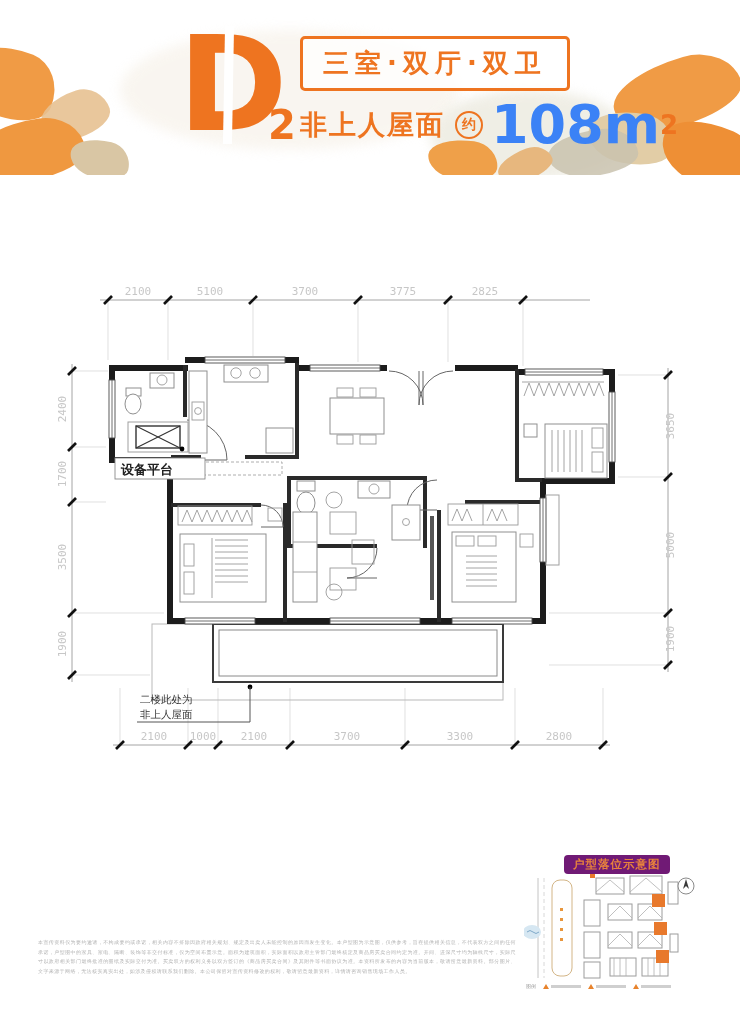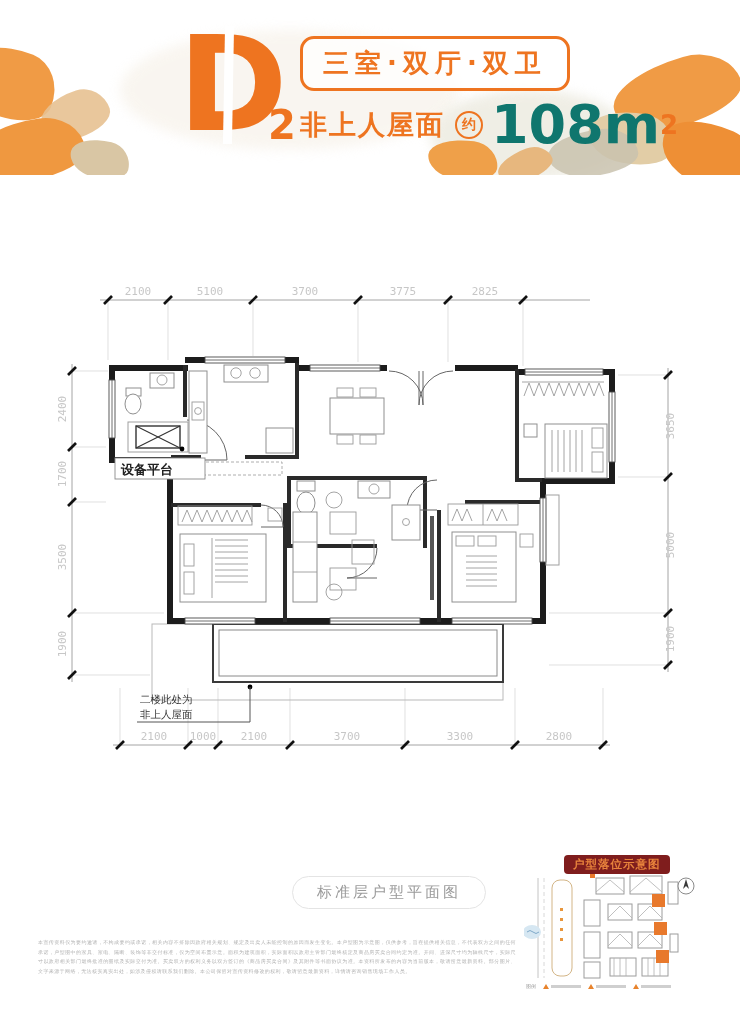--- a/index.html
+++ b/index.html
@@ -8,26 +8,26 @@
 
   
   #header{position:absolute;left:0;top:0;width:740px;height:175px;overflow:hidden;}
   .blob{position:absolute;border-radius:62% 38% 55% 45% / 48% 60% 40% 52%;}
   .wash{position:absolute;border-radius:50%;filter:blur(6px);}
   #d-letter{position:absolute;left:178px;top:18px;font-size:132px;line-height:1;
             font-weight:800;color:#ee7420;letter-spacing:-4px;}
   #d-gap{position:absolute;left:224px;top:26px;width:9px;height:118px;background:#fff;transform:rotate(1deg);}
   #d-sub{position:absolute;left:268px;top:102px;font-size:40px;font-weight:700;color:#ee7420;}
   #type-box{position:absolute;left:300px;top:36px;padding:7px 20px;border:3px solid #ee7420;
-            border-radius:14px;color:#ee7420;font-size:26px;font-weight:700;letter-spacing:6px;background:rgba(255,255,255,.75);}
+            border-radius:5px;color:#ee7420;font-size:26px;font-weight:700;letter-spacing:6px;background:rgba(255,255,255,.75);}
   #area-row{position:absolute;left:300px;top:96px;height:58px;display:flex;align-items:center;}
   #area-label{color:#ee7420;font-size:27px;font-weight:700;letter-spacing:2px;}
   #approx-badge{width:24px;height:24px;border:2px solid #ee7420;border-radius:50%;color:#ee7420;
                 font-size:14px;display:flex;align-items:center;justify-content:center;margin:0 8px 0 10px;font-weight:700;}
-  #area-value{color:#0f766e;font-size:54px;font-weight:800;line-height:1;}
+  #area-value{color:#3b82f6;font-size:54px;font-weight:800;line-height:1;}
   #area-exp{color:#ee7420;font-size:26px;font-weight:800;vertical-align:14px;}
 
   
   #plan-svg{position:absolute;left:0;top:255px;}
   text.dim{fill:#c7c7c7;font-size:11px;font-family:"DejaVu Sans Mono","Liberation Mono",monospace;}
   .ext{stroke:#d2d2d2;stroke-width:.7;}
   .dimline{stroke:#9a9a9a;stroke-width:.9;}
   .tick{stroke:#111;stroke-width:2.6;}
   .wall{fill:#1c1c1c;}
   .iwall{fill:#2a2a2a;}
@@ -39,21 +39,21 @@
   .thin{stroke:#9f9f9f;stroke-width:1;fill:none;}
   .note-txt{font-size:10.5px;fill:#333;}
   .label-txt{font-size:13px;fill:#222;font-weight:bold;}
 
   
   #caption{position:absolute;left:292px;top:876px;padding:6px 24px;border:1px solid #e4e4e4;
            border-radius:18px;color:#9a9a9a;font-size:15px;letter-spacing:3px;}
 
   
   #minimap{position:absolute;left:524px;top:850px;width:196px;height:150px;}
-  #minimap-title{position:absolute;left:40px;top:5px;background:#7f1d1d;color:#e8833c;
+  #minimap-title{position:absolute;left:40px;top:5px;background:#701a75;color:#e8833c;
                  font-size:11.5px;font-weight:700;padding:2px 9px;border-radius:4px;letter-spacing:1px;}
   #minimap-svg{position:absolute;left:0;top:24px;}
   #legend-row{position:absolute;left:2px;top:133px;display:flex;align-items:center;gap:7px;}
   #legend-label{font-size:5px;color:#9d9d9d;}
   .legend-item{display:flex;align-items:center;gap:2px;}
   .tri{width:0;height:0;border-left:3px solid transparent;border-right:3px solid transparent;
        border-bottom:5px solid #e8832c;}
   .legend-bar{width:30px;height:3px;background:#cfcfcf;}
 
   
@@ -345,21 +345,20 @@
 
     <g>
       <circle cx="250" cy="687" r="2.4" fill="#000"></circle>
       <line x1="250" y1="687" x2="250" y2="722" stroke="#555" stroke-width="1"></line>
       <line x1="137" y1="722" x2="250" y2="722" stroke="#555" stroke-width="1"></line>
       <text class="note-txt" x="140" y="703">二楼此处为</text>
       <text class="note-txt" x="140" y="718">非上人屋面</text>
     </g>
   </svg>
 
-  <div id="caption">标准层户型平面图</div>
 
   <div id="minimap">
     <div id="minimap-title">户型落位示意图</div>
     <svg id="minimap-svg" width="196" height="108" viewBox="0 0 196 108">
 
       <line x1="14" y1="4" x2="14" y2="104" stroke="#c4c4c4" stroke-width="1"></line>
       <line x1="20" y1="4" x2="20" y2="104" stroke="#d8d8d8" stroke-width="1" stroke-dasharray="4,3"></line>
       <rect x="28" y="6" width="20" height="96" rx="8" fill="#fff" stroke="#d3b586" stroke-width="1"></rect>
       <rect x="36" y="34" width="3" height="3" fill="#e8963c"></rect>
         <rect x="36" y="44" width="3" height="3" fill="#e8963c"></rect>

